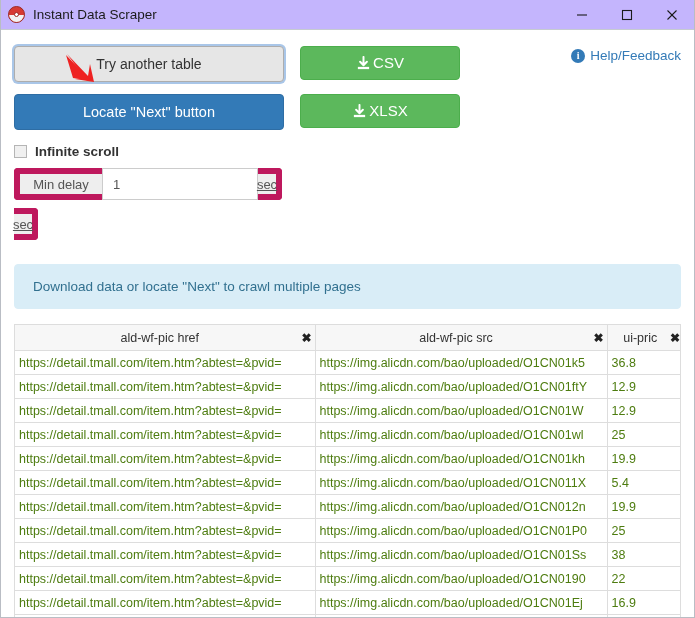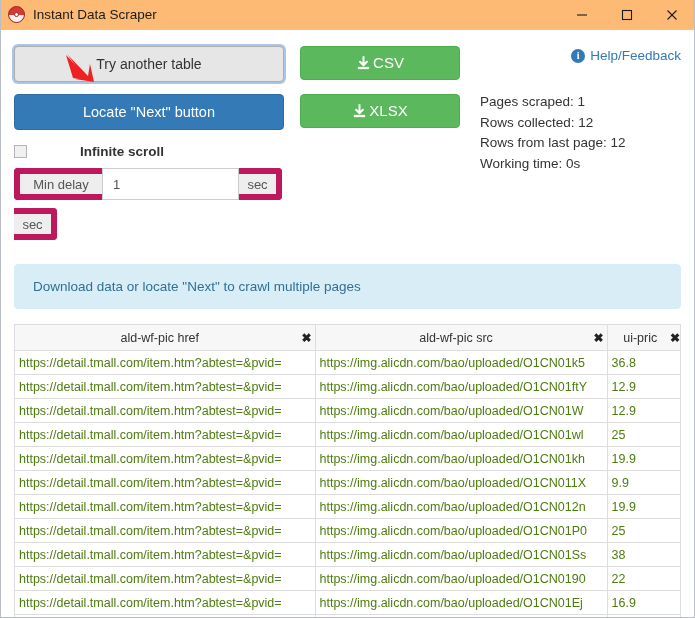--- a/index.html
+++ b/index.html
@@ -26,21 +26,21 @@
     background: #ffffff;
     border: 1px solid #b9bdc4;
     border-top: none;
     overflow: hidden;
   }
 
   
   .titlebar {
     position: relative;
     height: 30px;
-    background: #fdba74;
+    background: #c4b5fd;
     border-bottom: 1px solid #c6cbd1;
     display: flex;
     align-items: center;
     padding-left: 7px;
     box-sizing: border-box;
   }
   .app-icon {
     width: 17px;
     height: 17px;
     border-radius: 50%;
@@ -159,21 +159,20 @@
   .btn-success svg { display:block; }
   .btn-spacer-v { height: 12px; }
   .btn-spacer-v2 { height: 14px; }
 
   
   .chk-row {
     display: flex;
     align-items: center;
     margin-top: 14px;
     margin-bottom: 9px;
-    gap: 45px;
   }
   .chk-box {
     width: 13px;
     height: 13px;
     border: 1px solid #b5b5b5;
     background: #f0f0f0;
     box-sizing: border-box;
     flex: none;
   }
   .chk-label {
@@ -201,23 +200,24 @@
     justify-content: center;
     box-sizing: border-box;
     white-space: nowrap;
   }
   .ig-addon-left {
     width: 88px;
     border-radius: 4px 0 0 4px;
     border-right: none;
   }
   .ig-addon-right {
-    width: 43px;
+    width: 24px;
     border-radius: 0 4px 4px 0;
     border-left: none;
+    text-decoration: underline;
   }
   .ig-input {
     flex: 1;
     border: 1px solid #cccccc;
     background: #ffffff;
     font-family: "Liberation Sans", sans-serif;
     font-size: 13px;
     color: #555555;
     padding: 0 10px;
     box-sizing: border-box;
@@ -416,26 +416,20 @@
           </svg>
           <span>XLSX</span>
         </button>
       </div>
 
       <div class="col-right">
         <a class="help-link">
           <span class="info-icon">i</span>
           <span>Help/Feedback</span>
         </a>
-        <div class="stats">
-          <div>Pages scraped: 1</div>
-          <div>Rows collected: 12</div>
-          <div>Rows from last page: 12</div>
-          <div>Working time: 0s</div>
-        </div>
       </div>
     </div>
 
     <div class="alert-info">Download data or locate "Next" to crawl multiple pages</div>
 
     <div class="table-wrap">
       <table class="data">
         <colgroup>
           <col class="col-href">
             <col class="col-src">
@@ -479,21 +473,21 @@
               <td>25</td>
             </tr>
             <tr>
               <td>https://detail.tmall.com/item.htm?abtest=&amp;pvid=</td>
               <td>https://img.alicdn.com/bao/uploaded/O1CN01kh</td>
               <td>19.9</td>
             </tr>
             <tr>
               <td>https://detail.tmall.com/item.htm?abtest=&amp;pvid=</td>
               <td>https://img.alicdn.com/bao/uploaded/O1CN011X</td>
-              <td>9.9</td>
+              <td>5.4</td>
             </tr>
             <tr>
               <td>https://detail.tmall.com/item.htm?abtest=&amp;pvid=</td>
               <td>https://img.alicdn.com/bao/uploaded/O1CN012n</td>
               <td>19.9</td>
             </tr>
             <tr>
               <td>https://detail.tmall.com/item.htm?abtest=&amp;pvid=</td>
               <td>https://img.alicdn.com/bao/uploaded/O1CN01P0</td>
               <td>25</td>

